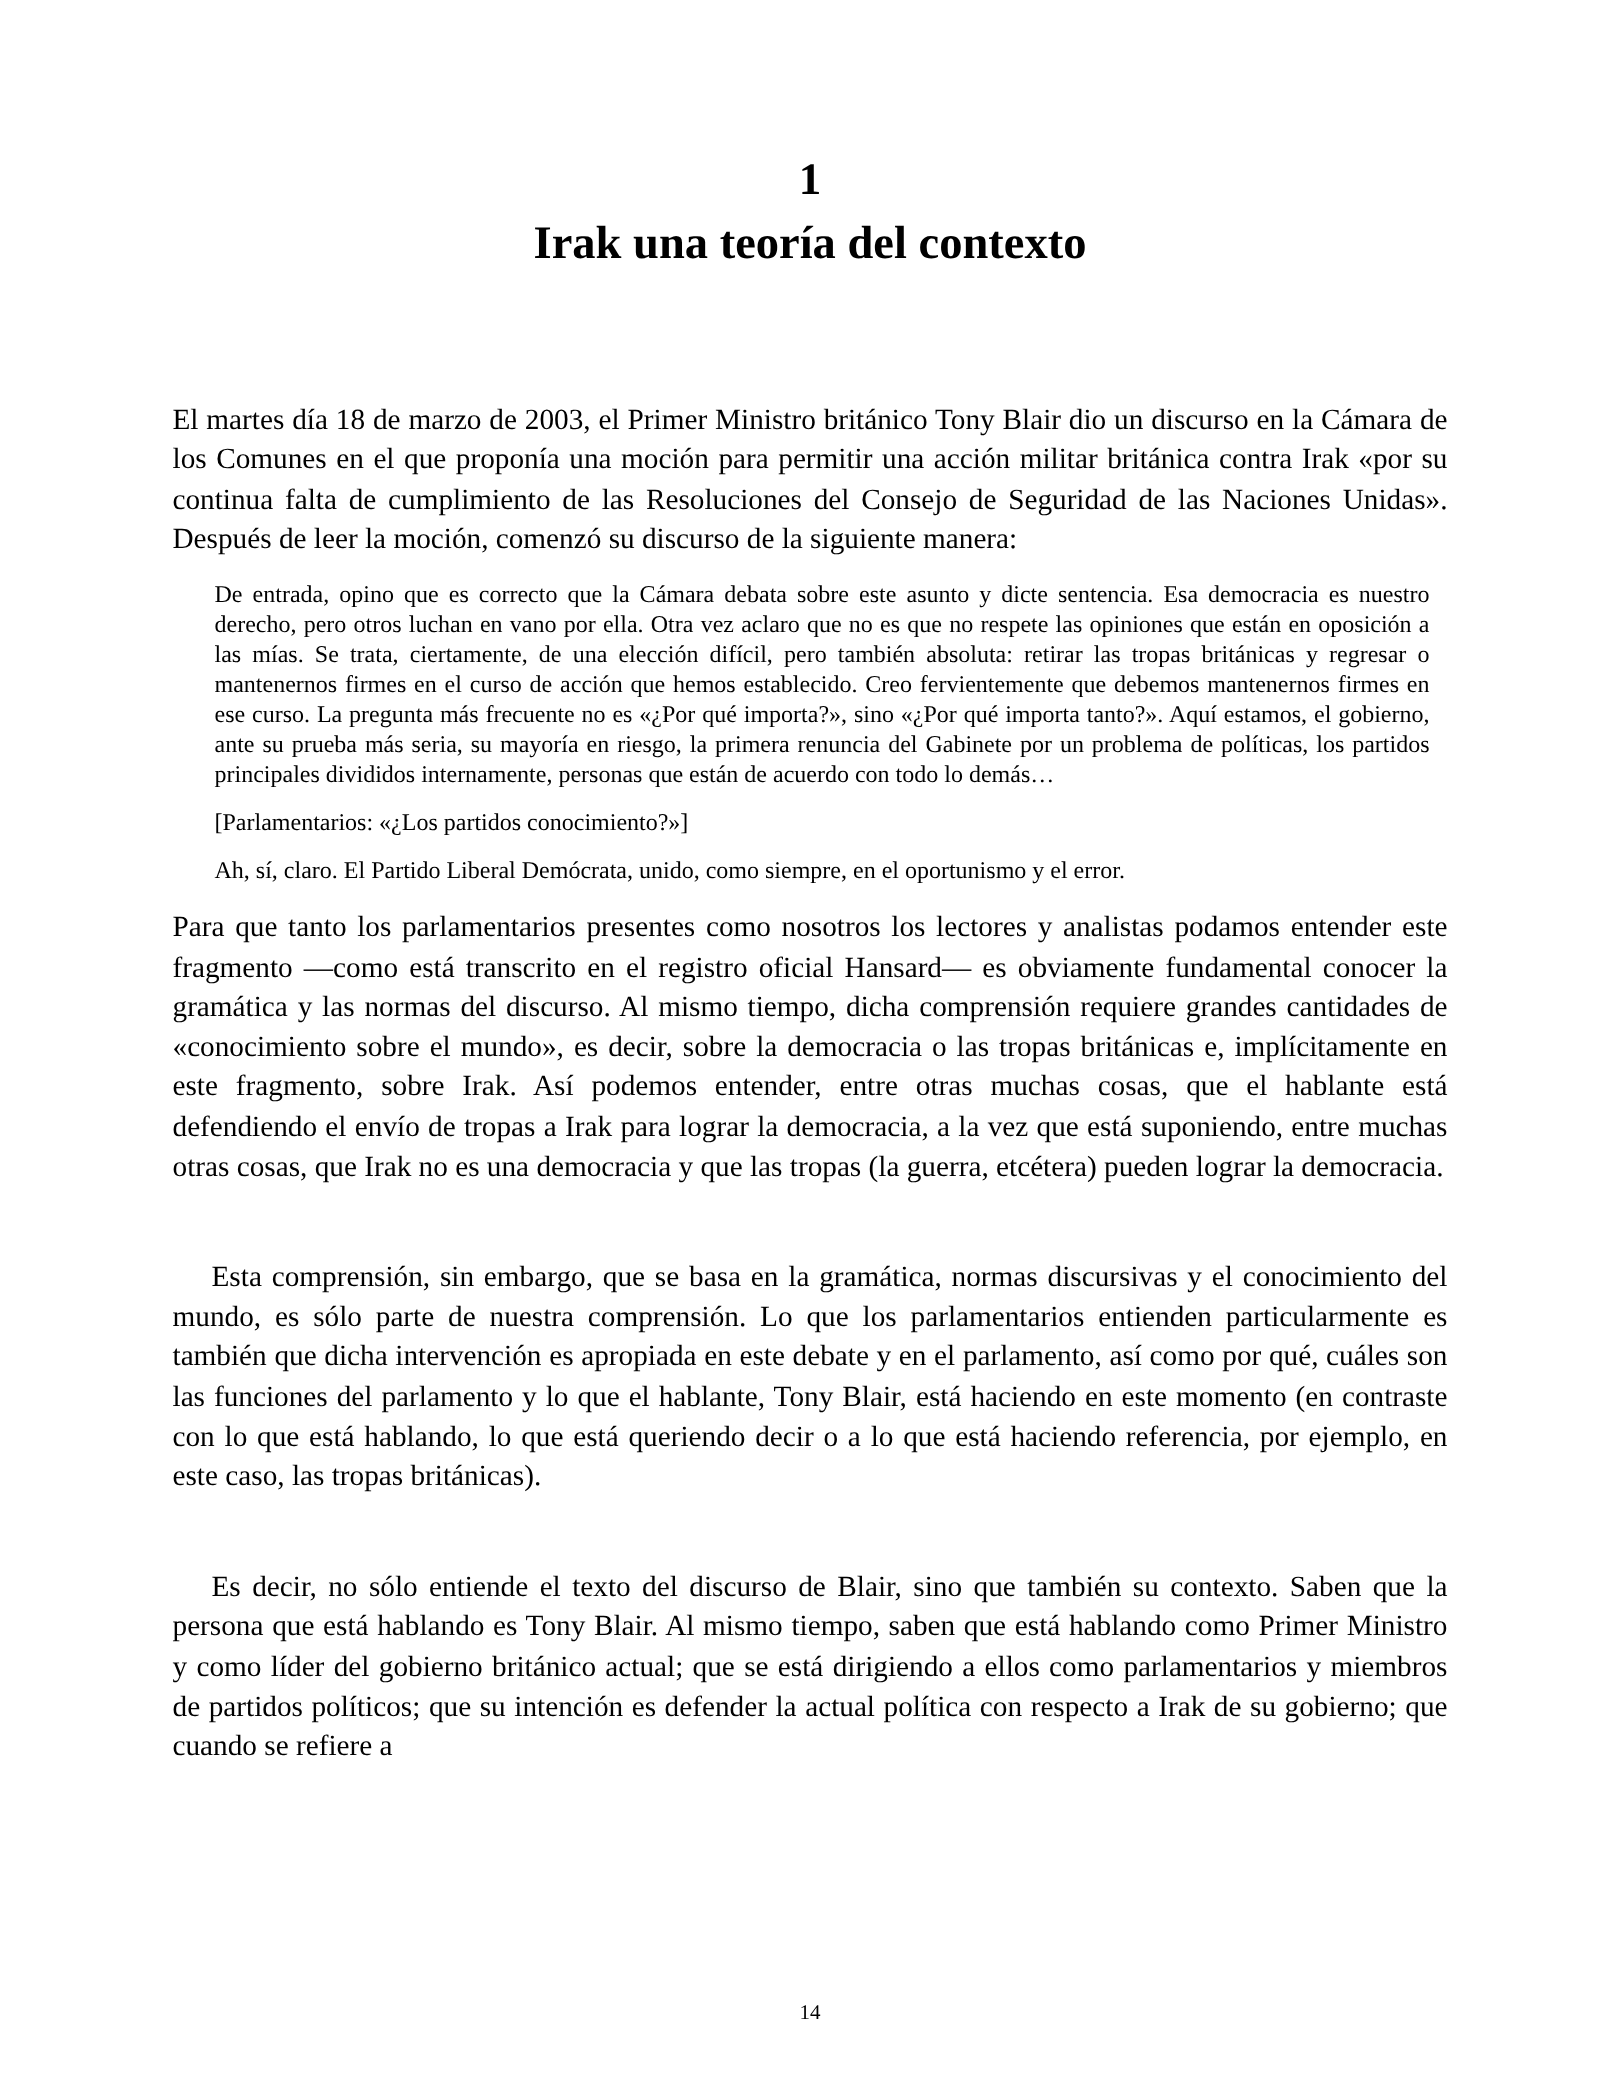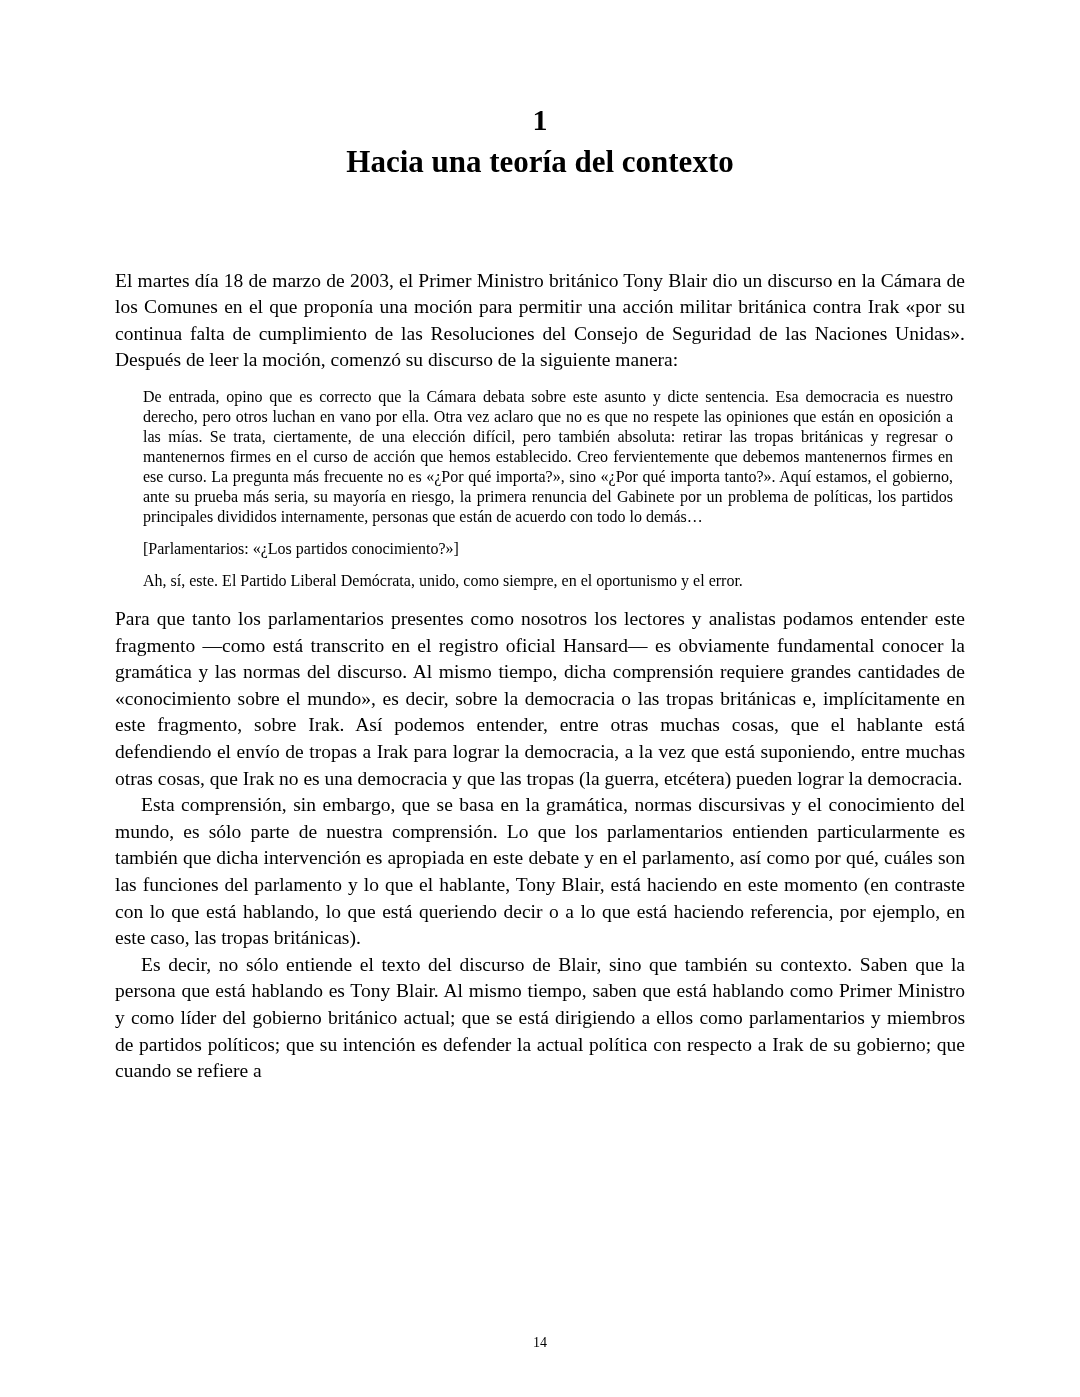--- a/index.html
+++ b/index.html
@@ -32,21 +32,21 @@
     }
 
     .page-body {
       margin: 88px 115px 0 115px;
       font-size: 19.5px;
       line-height: 26.6px;
       text-align: justify;
       text-justify: inter-word;
     }
     .para { margin: 0; }
-    .para.indent { text-indent: 26px; }
+    .para.indent { text-indent: 26px; margin-top: 47px; }
 
     .quote {
       margin: 13px 0 15px 16px;
       font-size: 16px;
       line-height: 20px;
       text-align: justify;
     }
     .quote p { margin: 12px; }
     .quote .quote-line { text-align: left; }
     .italic { font-style: italic; }
@@ -60,31 +60,31 @@
       font-size: 14px;
     }
   </style>
 </head>
 <body>
 
 <div class="page">
 
   <header class="chapter-header">
     <div class="chapter-number">1</div>
-    <h1 class="chapter-title">Hacia una teoría del contexto</h1>
+    <h1 class="chapter-title">Irak una teoría del contexto</h1>
   </header>
 
   <main class="page-body">
 
     <p class="para">El martes día 18 de marzo de 2003, el Primer Ministro británico Tony Blair dio un discurso en la Cámara de los Comunes en el que proponía una moción para permitir una acción militar británica contra Irak «por su continua falta de cumplimiento de las Resoluciones del Consejo de Seguridad de las Naciones Unidas». Después de leer la moción, comenzó su discurso de la siguiente manera:</p>
 
     <blockquote class="quote">
       <p class="quote-main">De entrada, opino que es correcto que la Cámara debata sobre este asunto y dicte sentencia. Esa democracia es nuestro derecho, pero otros luchan en vano por ella. Otra vez aclaro que no es que no respete las opiniones que están en oposición a las mías. Se trata, ciertamente, de una elección difícil, pero también absoluta: retirar las tropas británicas y regresar o mantenernos firmes en el curso de acción que hemos establecido. Creo fervientemente que debemos mantenernos firmes en ese curso. La pregunta más frecuente no es «¿Por qué importa?», sino «¿Por qué importa tanto?». Aquí estamos, el gobierno, ante su prueba más seria, su mayoría en riesgo, la primera renuncia del Gabinete por un problema de políticas, los partidos principales divididos internamente, personas que están de acuerdo con todo lo demás…</p>
       <p class="quote-line">[Parlamentarios: «¿Los partidos conocimiento?»]</p>
-      <p class="quote-line">Ah, sí, este. El Partido Liberal Demócrata, unido, como siempre, en el oportunismo y el error.</p>
+      <p class="quote-line">Ah, sí, claro. El Partido Liberal Demócrata, unido, como siempre, en el oportunismo y el error.</p>
     </blockquote>
 
     <p class="para">Para que tanto los parlamentarios presentes como nosotros los lectores y analistas podamos entender este fragmento —como está transcrito en el registro oficial Hansard— es obviamente fundamental conocer la gramática y las normas del discurso. Al mismo tiempo, dicha comprensión requiere grandes cantidades de «conocimiento sobre el mundo», es decir, sobre la democracia o las tropas británicas e, implícitamente en este fragmento, sobre Irak. Así podemos entender, entre otras muchas cosas, que el hablante está defendiendo el envío de tropas a Irak para lograr la democracia, a la vez que está suponiendo, entre muchas otras cosas, que Irak no es una democracia y que las tropas (la guerra, etcétera) pueden lograr la democracia.</p>
 
     <p class="para indent">Esta comprensión, sin embargo, que se basa en la gramática, normas discursivas y el conocimiento del mundo, es sólo parte de nuestra comprensión. Lo que los parlamentarios entienden particularmente es también que dicha intervención es apropiada en este debate y en el parlamento, así como por qué, cuáles son las funciones del parlamento y lo que el hablante, Tony Blair, está haciendo en este momento (en contraste con lo que está hablando, lo que está queriendo decir o a lo que está haciendo referencia, por ejemplo, en este caso, las tropas británicas).</p>
 
     <p class="para indent">Es decir, no sólo entiende el texto del discurso de Blair, sino que también su contexto. Saben que la persona que está hablando es Tony Blair. Al mismo tiempo, saben que está hablando como Primer Ministro y como líder del gobierno británico actual; que se está dirigiendo a ellos como parlamentarios y miembros de partidos políticos; que su intención es defender la actual política con respecto a Irak de su gobierno; que cuando se refiere a</p>
 
   </main>
 

